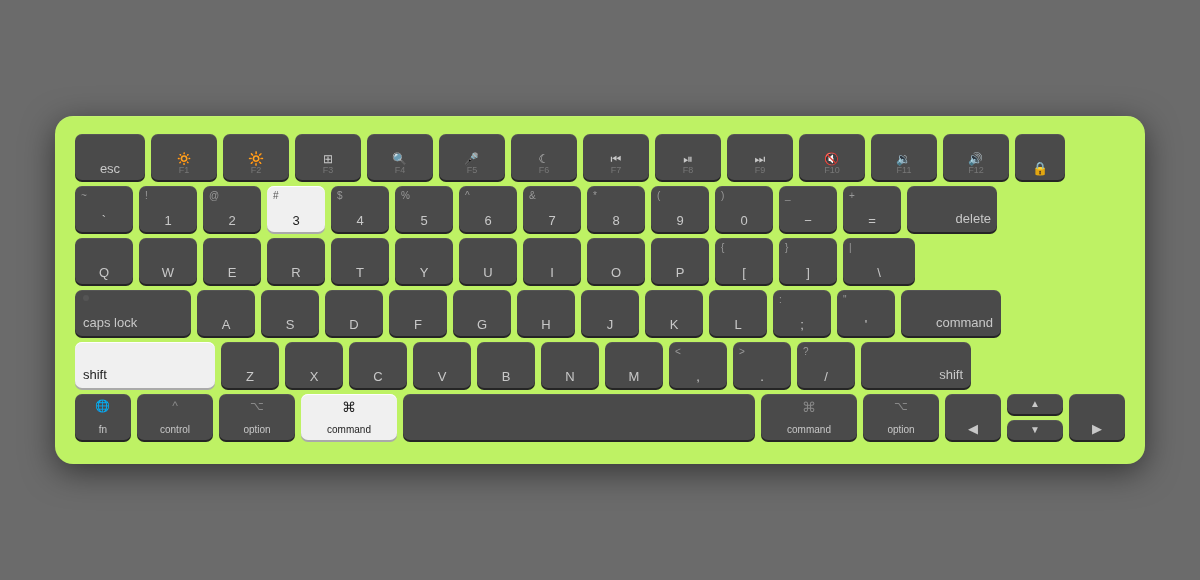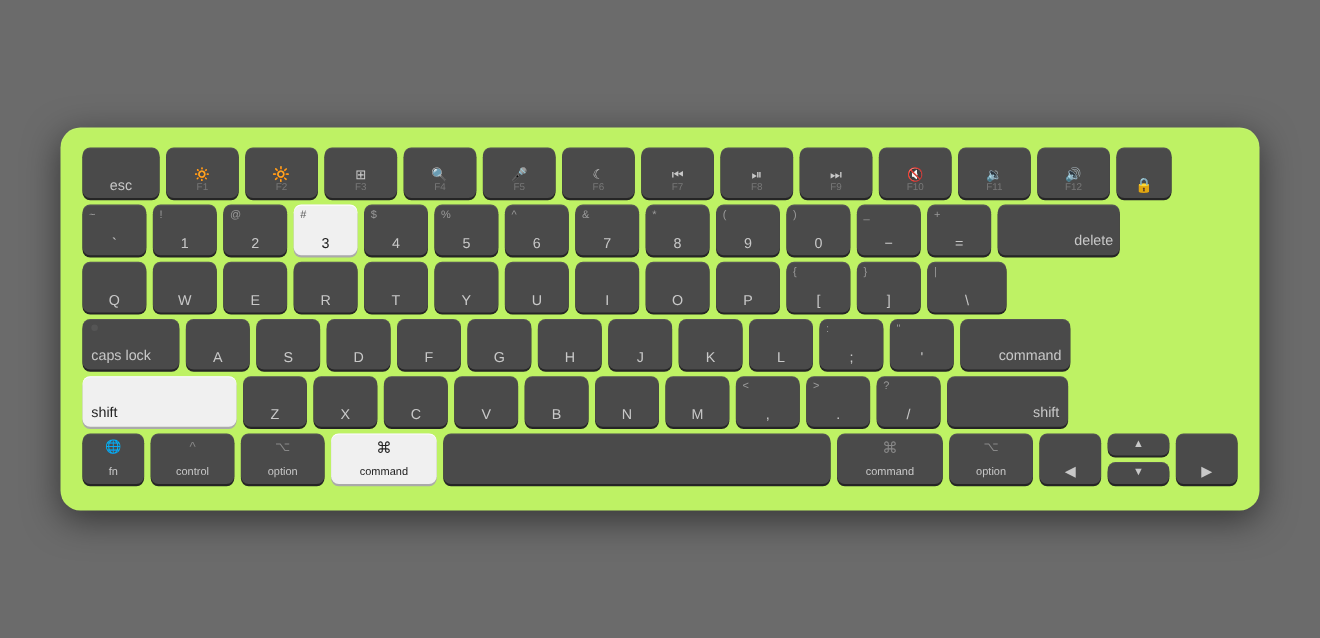--- a/index.html
+++ b/index.html
@@ -71,26 +71,26 @@
     .key.active .main-label { color: #222; }
     .key.active .top-label { color: #555; }
 
     
     .w-esc { width: 70px; }
     .w-f   { width: 66px; } 
     .w-lock { width: 50px; }
 
     .w-tilde { width: 58px; }
     .w-num   { width: 58px; }
-    .w-delete { width: 111px; align-items: flex-end; padding-bottom: 7px; }
+    .w-delete { width: 90px; align-items: flex-end; padding-bottom: 7px; }
 
     .w-tab    { width: 90px; align-items: flex-start; padding-left: 8px; padding-bottom: 7px; }
     .w-backslash { width: 72px; }
 
-    .w-capslock { width: 88px; align-items: flex-start; padding-left: 8px; padding-bottom: 7px; }
+    .w-capslock { width: 116px; align-items: flex-start; padding-left: 8px; padding-bottom: 7px; }
     .w-return   { width: 100px; align-items: flex-end; padding-right: 8px; padding-bottom: 7px; }
 
     .w-shift-l  { width: 140px; align-items: flex-start; padding-left: 8px; padding-bottom: 7px; }
     .w-shift-r  { width: 110px; align-items: flex-end; padding-right: 8px; padding-bottom: 7px; }
 
     .w-fn-key   { width: 56px; }
     .w-control  { width: 76px; }
     .w-option   { width: 76px; }
     .w-command-l { width: 96px; }
     .w-space    { flex: 1; }

